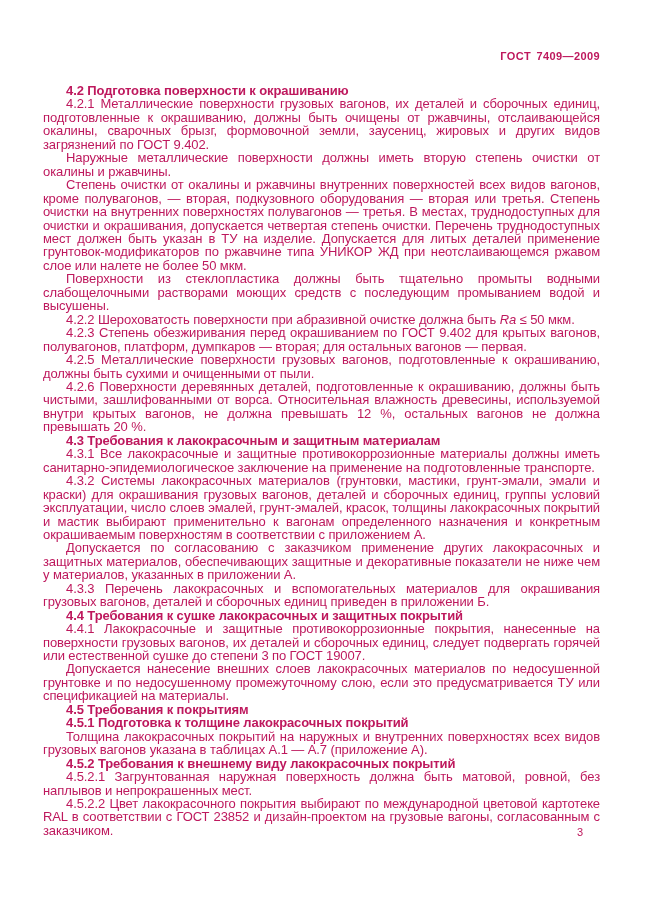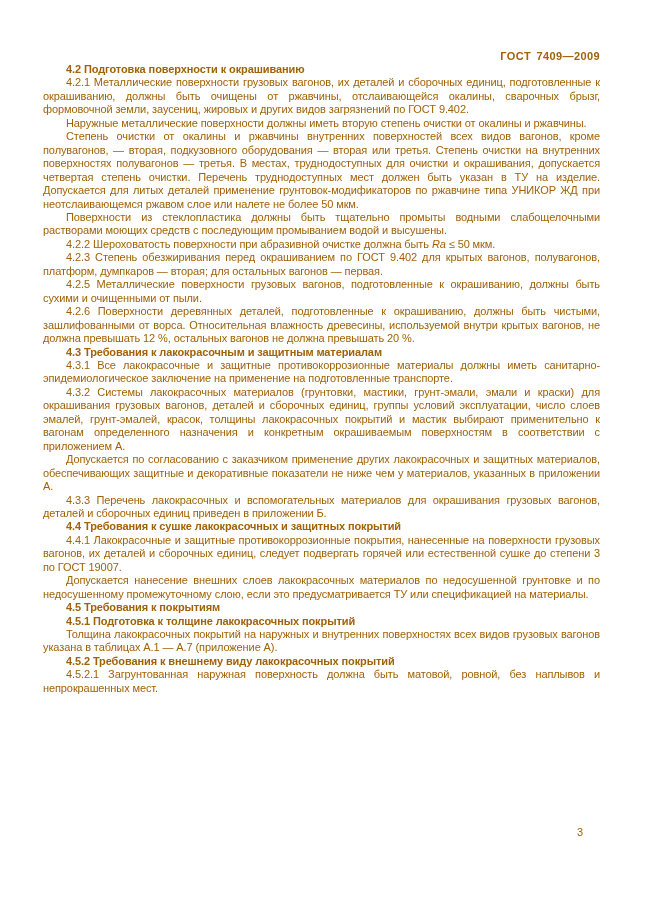--- a/index.html
+++ b/index.html
@@ -6,40 +6,40 @@
     margin: 0;
     padding: 0;
     background: #ffffff;
   }
   .page {
     position: relative;
     width: 646px;
     height: 913px;
     background: #ffffff;
     font-family: "Liberation Sans", "DejaVu Sans", sans-serif;
-    color: #a16207;
+    color: #be185d;
     overflow: hidden;
   }
   .page-header {
     position: absolute;
     top: 50px;
     left: 43px;
     width: 557px;
     text-align: right;
     font-size: 11px;
     font-weight: bold;
     letter-spacing: 0.4px;
     word-spacing: 2px;
   }
   .doc-body {
     position: absolute;
-    top: 63px;
+    top: 84px;
     left: 43px;
     width: 557px;
-    font-size: 11px;
+    font-size: 13px;
     line-height: 13.45px;
     letter-spacing: -0.1px;
     text-align: justify;
     hyphens: auto;
     -webkit-hyphens: auto;
   }
   .doc-body p {
     margin: 0;
     text-indent: 23px;
   }
@@ -83,18 +83,19 @@
       <p class="body">Допускается по согласованию с заказчиком применение других лакокрасочных и защитных материалов, обеспечивающих защитные и декоративные показатели не ниже чем у материалов, указанных в приложении А.</p>
       <p class="body">4.3.3 Перечень лакокрасочных и вспомогательных материалов для окрашивания грузовых вагонов, деталей и сборочных единиц приведен в приложении Б.</p>
       <p class="heading">4.4 Требования к сушке лакокрасочных и защитных покрытий</p>
       <p class="body">4.4.1 Лакокрасочные и защитные противокоррозионные покрытия, нанесенные на поверхности грузовых вагонов, их деталей и сборочных единиц, следует подвергать горячей или естественной сушке до степени 3 по ГОСТ 19007.</p>
       <p class="body">Допускается нанесение внешних слоев лакокрасочных материалов по недосушенной грунтовке и по недосушенному промежуточному слою, если это предусматривается ТУ или спецификацией на материалы.</p>
       <p class="heading">4.5 Требования к покрытиям</p>
       <p class="heading">4.5.1 Подготовка к толщине лакокрасочных покрытий</p>
       <p class="body">Толщина лакокрасочных покрытий на наружных и внутренних поверхностях всех видов грузовых вагонов указана в таблицах А.1 — А.7 (приложение А).</p>
       <p class="heading">4.5.2 Требования к внешнему виду лакокрасочных покрытий</p>
       <p class="body">4.5.2.1 Загрунтованная наружная поверхность должна быть матовой, ровной, без наплывов и непрокрашенных мест.</p>
+      <p class="body">4.5.2.2 Цвет лакокрасочного покрытия выбирают по международной цветовой картотеке RAL в соответствии с ГОСТ 23852 и дизайн-проектом на грузовые вагоны, согласованным с заказчиком.</p>
     </div>
 
   <div class="page-footer">
     <span>3</span>
   </div>
 </div>
 
 </body></html>

